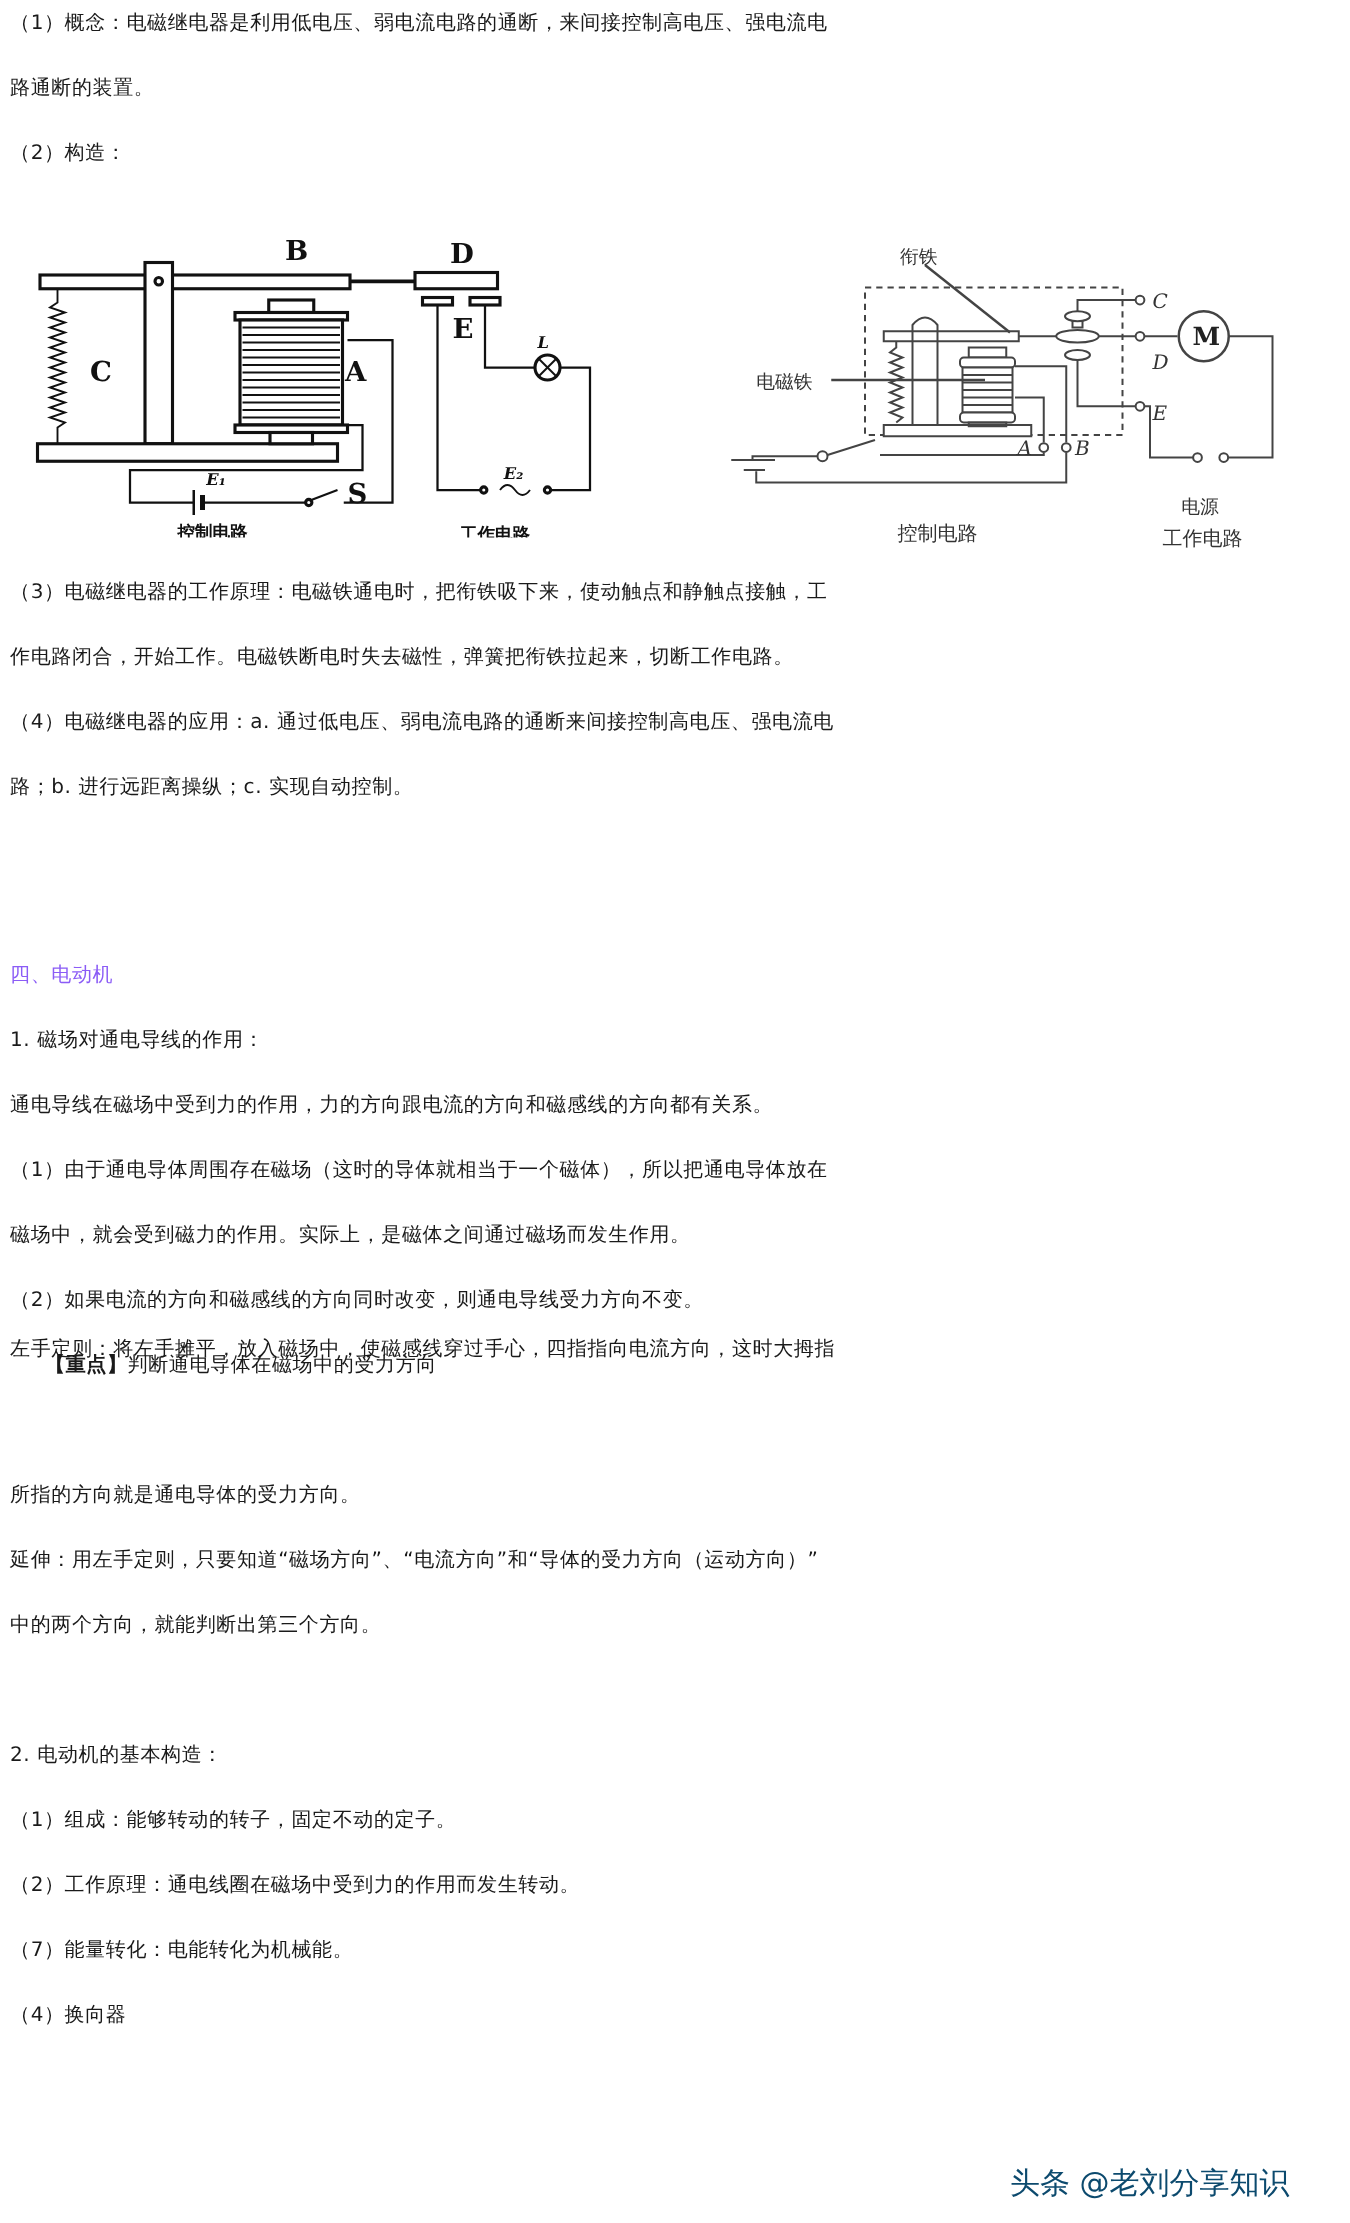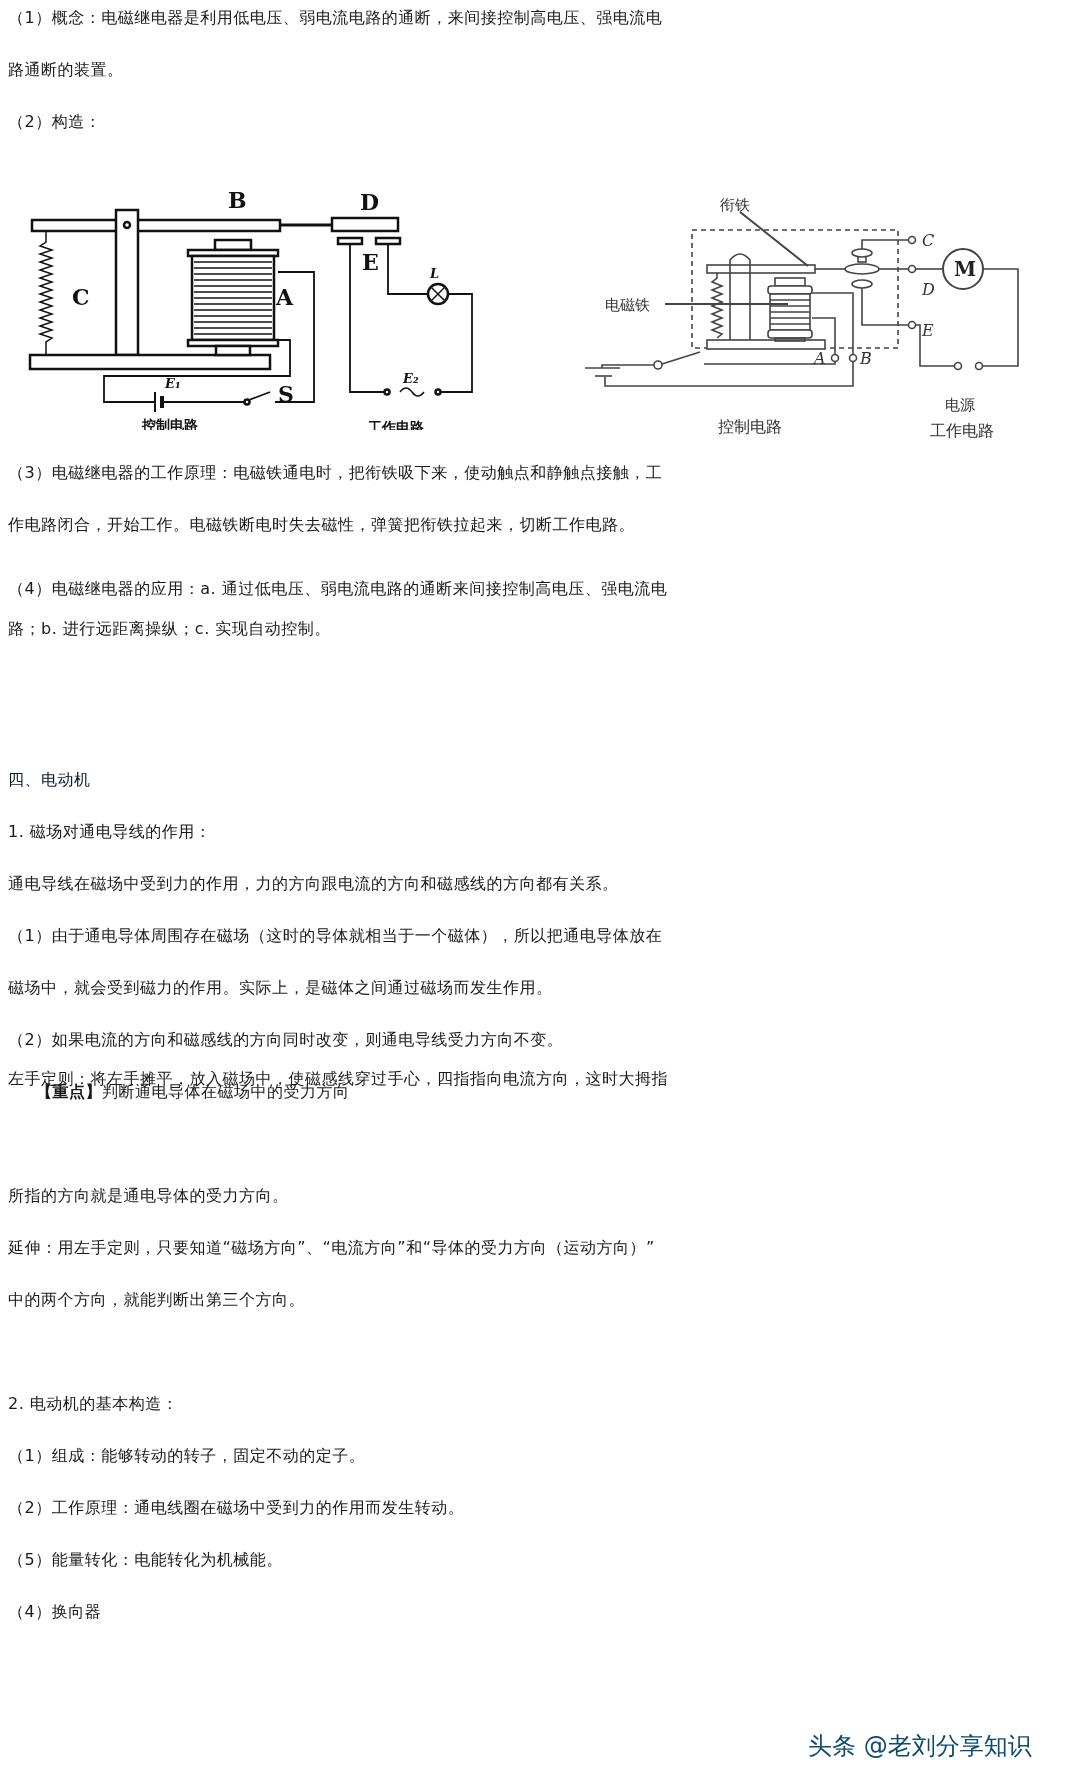--- a/index.html
+++ b/index.html
@@ -1,19 +1,19 @@
 <!DOCTYPE html>
 <html><head>
 <meta charset="utf-8">
 <style>
   html, body { margin:0; padding:0; background:#ffffff; }
   body { width:1080px; height:1778px; position:relative; overflow:hidden;
          font-family:"DejaVu Sans","Liberation Sans",sans-serif; color:#1a1a1a; }
   .line { position:absolute; left:8px; font-size:16px; line-height:30px; white-space:nowrap; letter-spacing:0.5px; }
-  .heading { color:#0f172a; font-weight:normal; }
+  .heading { color:#8b5cf6; font-weight:normal; }
   .bold { font-weight:bold;margin-left:28px; }
   .diagram { position:absolute; }
   .watermark { position:absolute; left:808px; top:1738px; font-size:24px; color:#0c4a6e; letter-spacing:0px; }
   svg text { font-family:"DejaVu Serif","Liberation Serif",serif; }
   .cn-label { font-family:"DejaVu Sans","Liberation Sans",sans-serif; }
 </style>
 </head>
 <body>
 
 <div class="line" style="top:3px;">（1）概念：电磁继电器是利用低电压、弱电流电路的通断，来间接控制高电压、强电流电</div>
@@ -174,36 +174,36 @@
       <text x="352" y="156">E</text>
       <text x="244" y="184">A</text>
       <text x="290" y="184">B</text>
     </g>
     <text x="384" y="96" font-size="20" font-weight="bold" fill="#222">M</text>
   </svg>
 </div>
 
 <div class="line" style="top:458px;">（3）电磁继电器的工作原理：电磁铁通电时，把衔铁吸下来，使动触点和静触点接触，工</div>
 <div class="line" style="top:510px;">作电路闭合，开始工作。电磁铁断电时失去磁性，弹簧把衔铁拉起来，切断工作电路。</div>
-<div class="line" style="top:562px;margin-top:12px;">（4）电磁继电器的应用：a. 通过低电压、弱电流电路的通断来间接控制高电压、强电流电</div>
+<div class="line" style="top:562px;">（4）电磁继电器的应用：a. 通过低电压、弱电流电路的通断来间接控制高电压、强电流电</div>
 <div class="line" style="top:614px;">路；b. 进行远距离操纵；c. 实现自动控制。</div>
 
 <div class="line heading" style="top:765px;">四、电动机</div>
 <div class="line" style="top:817px;">1. 磁场对通电导线的作用：</div>
 <div class="line" style="top:869px;">通电导线在磁场中受到力的作用，力的方向跟电流的方向和磁感线的方向都有关系。</div>
 <div class="line" style="top:921px;">（1）由于通电导体周围存在磁场（这时的导体就相当于一个磁体），所以把通电导体放在</div>
 <div class="line" style="top:973px;">磁场中，就会受到磁力的作用。实际上，是磁体之间通过磁场而发生作用。</div>
 <div class="line" style="top:1025px;">（2）如果电流的方向和磁感线的方向同时改变，则通电导线受力方向不变。</div>
 <div class="line" style="top:1077px;">
   <span class="bold">【重点】</span><span>判断通电导体在磁场中的受力方向</span>
 </div>
 <div class="line" style="top:1064px;">左手定则：将左手摊平，放入磁场中，使磁感线穿过手心，四指指向电流方向，这时大拇指</div>
 <div class="line" style="top:1181px;">所指的方向就是通电导体的受力方向。</div>
 <div class="line" style="top:1233px;">延伸：用左手定则，只要知道“磁场方向”、“电流方向”和“导体的受力方向（运动方向）”</div>
 <div class="line" style="top:1285px;">中的两个方向，就能判断出第三个方向。</div>
 
 <div class="line" style="top:1389px;">2. 电动机的基本构造：</div>
 <div class="line" style="top:1441px;">（1）组成：能够转动的转子，固定不动的定子。</div>
 <div class="line" style="top:1493px;">（2）工作原理：通电线圈在磁场中受到力的作用而发生转动。</div>
-<div class="line" style="top:1545px;">（5）能量转化：电能转化为机械能。</div>
+<div class="line" style="top:1545px;">（7）能量转化：电能转化为机械能。</div>
 <div class="line" style="top:1597px;">（4）换向器</div>
 
 <div class="watermark" style="top:1730px;">头条 @老刘分享知识</div>
 
 </body></html>

